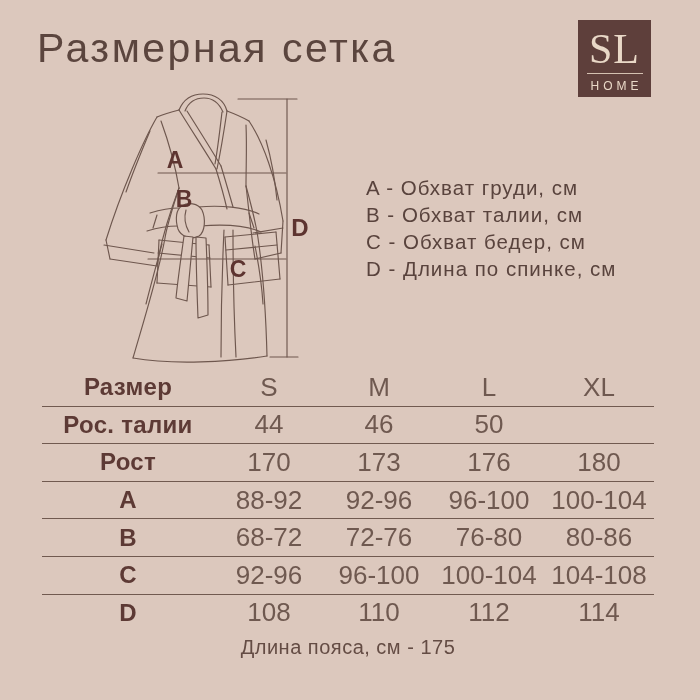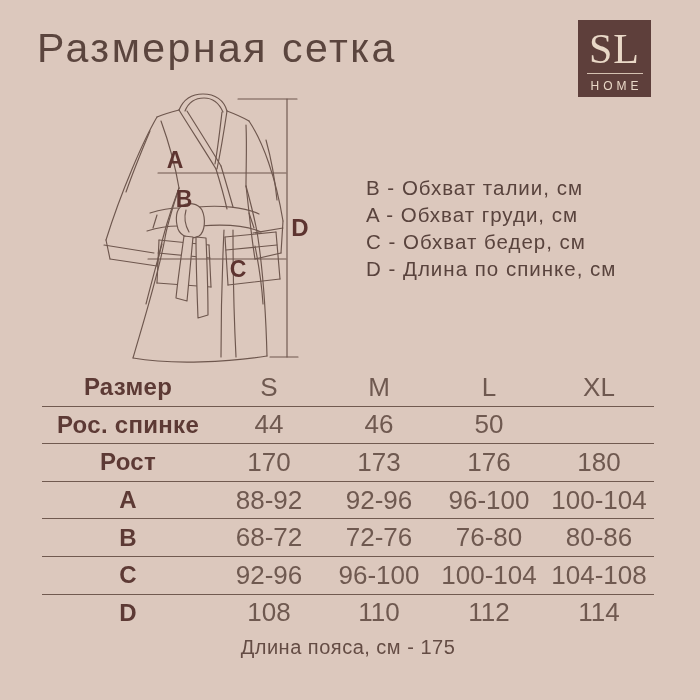--- a/index.html
+++ b/index.html
@@ -139,36 +139,36 @@
       <path d="M 238 99 L 297 99"></path>
       <path d="M 270 357 L 298 357"></path>
     </g>
     <text x="175" y="168" font-size="23">A</text>
     <text x="184" y="207" font-size="23">B</text>
     <text x="238" y="277" font-size="23">C</text>
     <text x="300" y="236" font-size="24">D</text>
   </svg>
 
   <div class="legend">
+    <div class="legend-item">A - Обхват груди, см</div>
     <div class="legend-item">B - Обхват талии, см</div>
-    <div class="legend-item">A - Обхват груди, см</div>
     <div class="legend-item">C - Обхват бедер, см</div>
     <div class="legend-item">D - Длина по спинке, см</div>
   </div>
 
   <div class="table">
     <div class="trow">
       <div class="tlabel">Размер</div>
       <div class="tval">S</div>
       <div class="tval">M</div>
       <div class="tval">L</div>
       <div class="tval">XL</div>
     </div>
     <div class="trow">
-      <div class="tlabel">Рос. спинке</div>
+      <div class="tlabel">Рос. талии</div>
       <div class="tval">44</div>
       <div class="tval">46</div>
       <div class="tval">50</div>
     </div>
     <div class="trow">
       <div class="tlabel">Рост</div>
       <div class="tval">170</div>
       <div class="tval">173</div>
       <div class="tval">176</div>
       <div class="tval">180</div>

